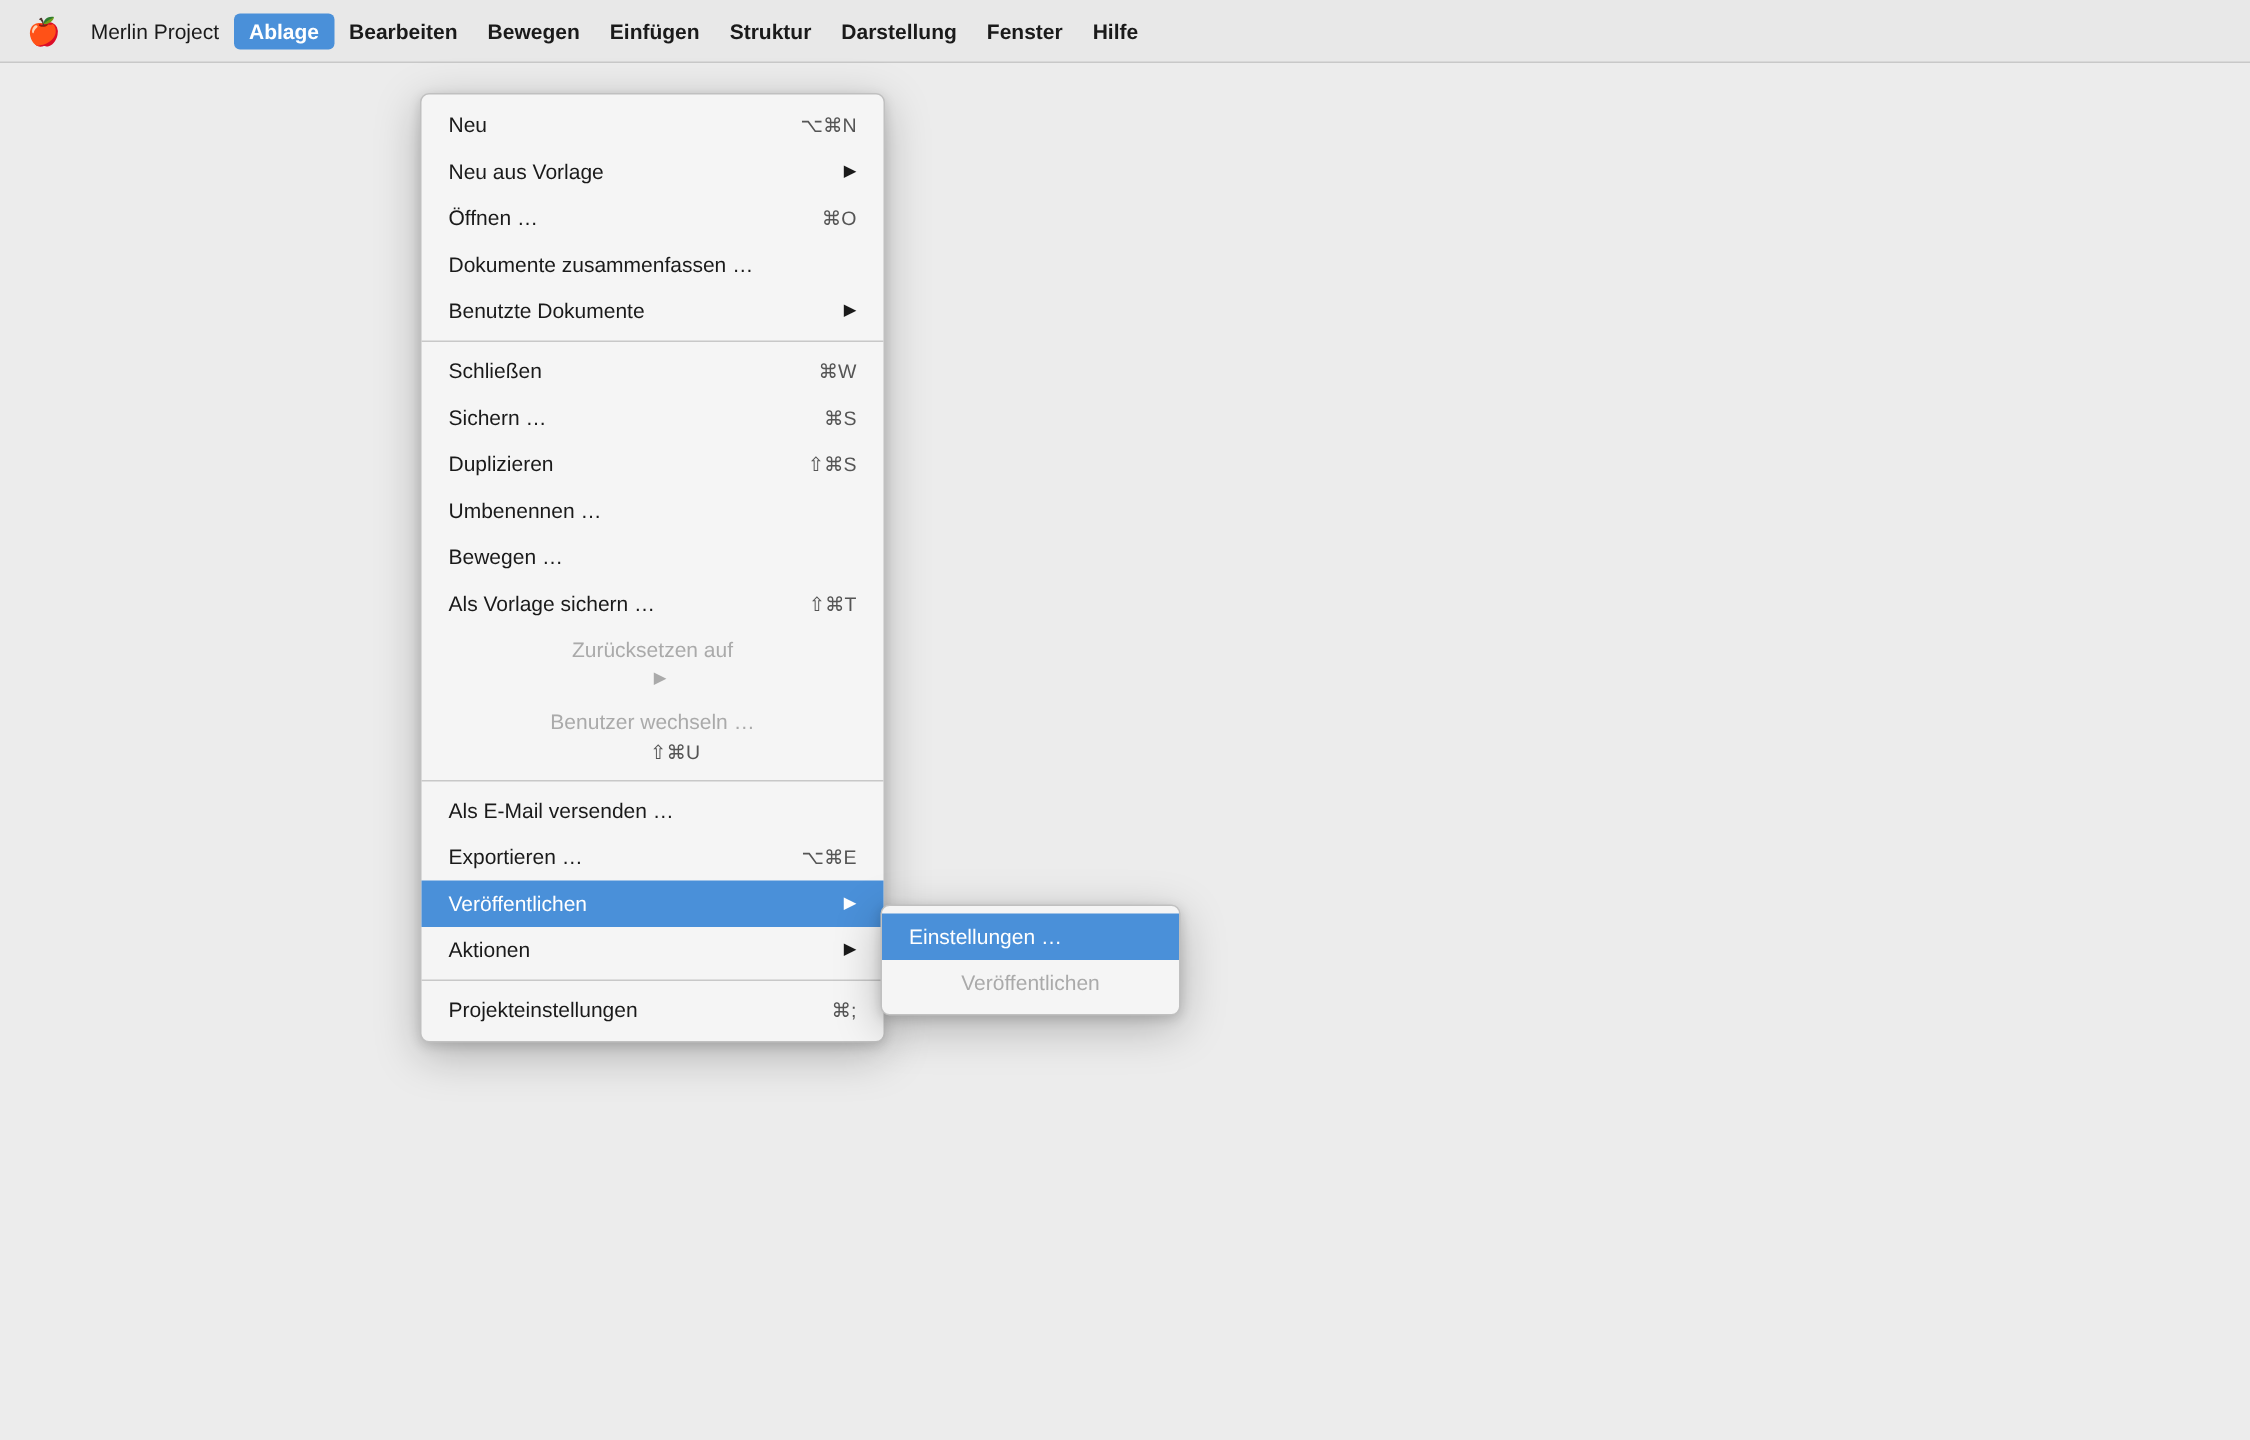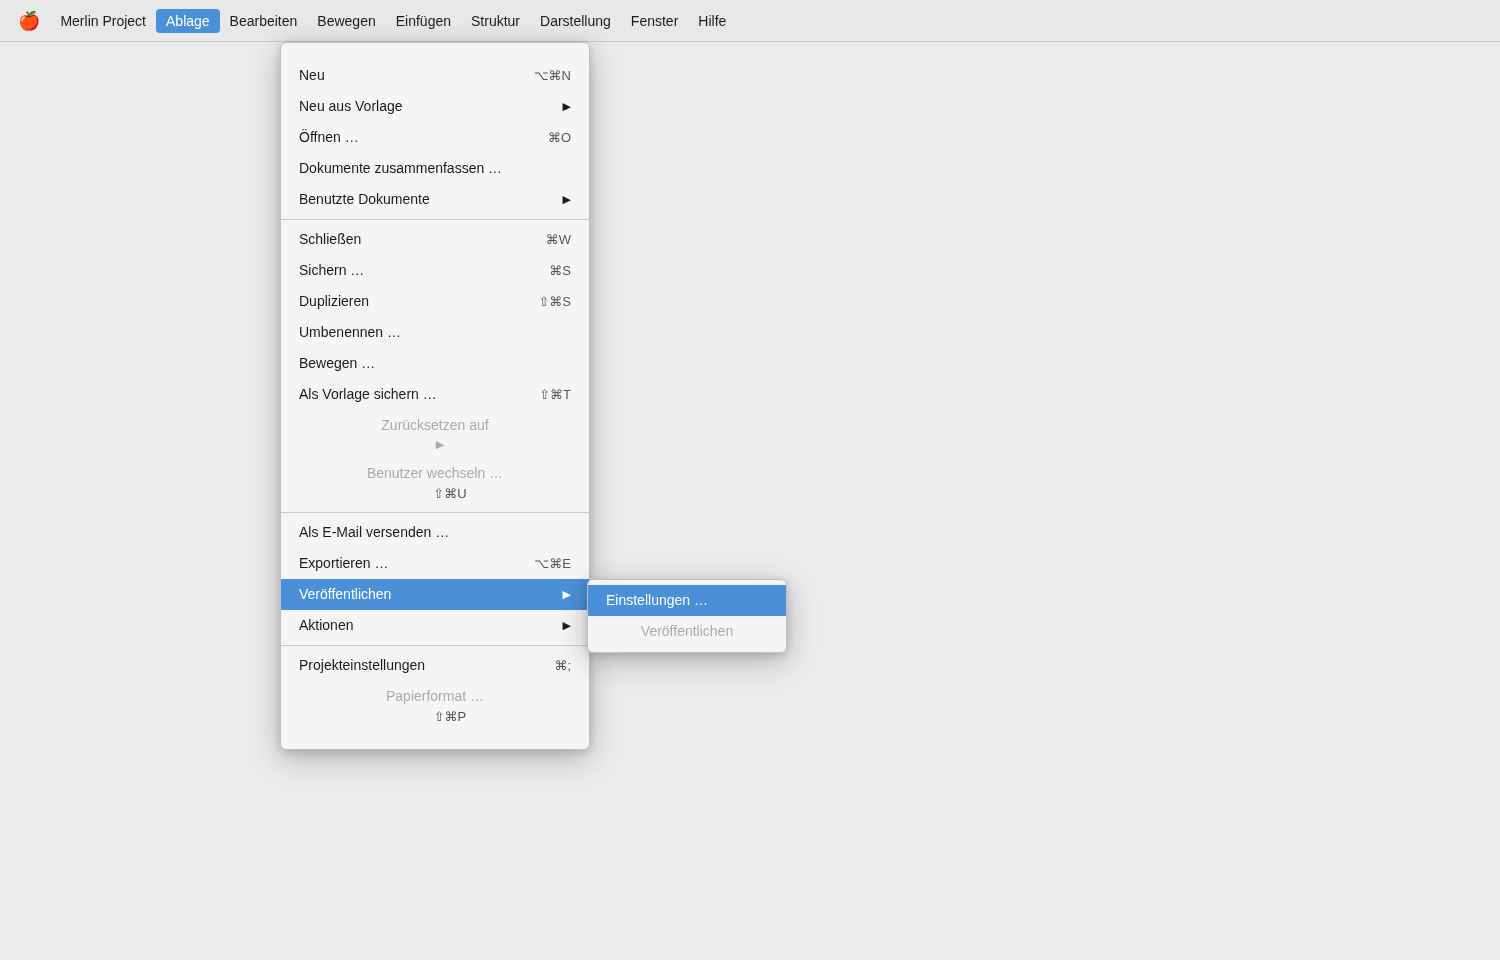--- a/index.html
+++ b/index.html
@@ -26,20 +26,21 @@
       z-index: 100;
     }
 
     .menubar-item {
       padding: 4px 10px;
       border-radius: 4px;
       cursor: pointer;
       font-size: 14px;
       color: #1a1a1a;
       white-space: nowrap;
+      font-weight: bold;
     }
 
     .menubar-item.active {
       background: #4a90d9;
       color: white;
     }
 
     .apple-logo {
       font-size: 18px;
       padding: 4px 10px;
@@ -61,21 +62,22 @@
       align-items: flex-start;
       z-index: 200;
     }
 
     .dropdown-menu {
       background: #f5f5f5;
       border: 1px solid #c0c0c0;
       border-radius: 6px;
       box-shadow: 0 8px 30px rgba(0,0,0,0.25), 0 2px 8px rgba(0,0,0,0.15);
       min-width: 310px;
-      padding: 17px 0;
+      padding: 5px 0;
+      margin-top: 20px;
     }
 
     .menu-item {
       display: flex;
       align-items: center;
       justify-content: space-between;
       padding: 5px 18px 5px 18px;
       cursor: pointer;
       color: #1a1a1a;
       font-size: 14px;
@@ -114,21 +116,21 @@
       margin: 4px 0;
     }
 
     
     .submenu-wrapper {
       position: relative;
     }
 
     .submenu {
       position: absolute;
-      top: 0;
+      top: 16px;
       left: 100%;
       margin-left: -2px;
       background: #f5f5f5;
       border: 1px solid #c0c0c0;
       border-radius: 6px;
       box-shadow: 0 8px 30px rgba(0,0,0,0.25), 0 2px 8px rgba(0,0,0,0.15);
       min-width: 200px;
       padding: 5px 0;
     }
 
@@ -242,19 +244,15 @@
       <span class="label">Aktionen</span>
       <span class="arrow">▶</span>
     </div>
 
     <div class="menu-separator"></div>
 
     <div class="menu-item">
       <span class="label">Projekteinstellungen</span>
       <span class="shortcut">⌘;</span>
     </div>
-    <div class="menu-item disabled">
-      <span class="label">Papierformat …</span>
-      <span class="shortcut">⇧⌘P</span>
-    </div>
 
   </div>
 </div>
 
 </body></html>

